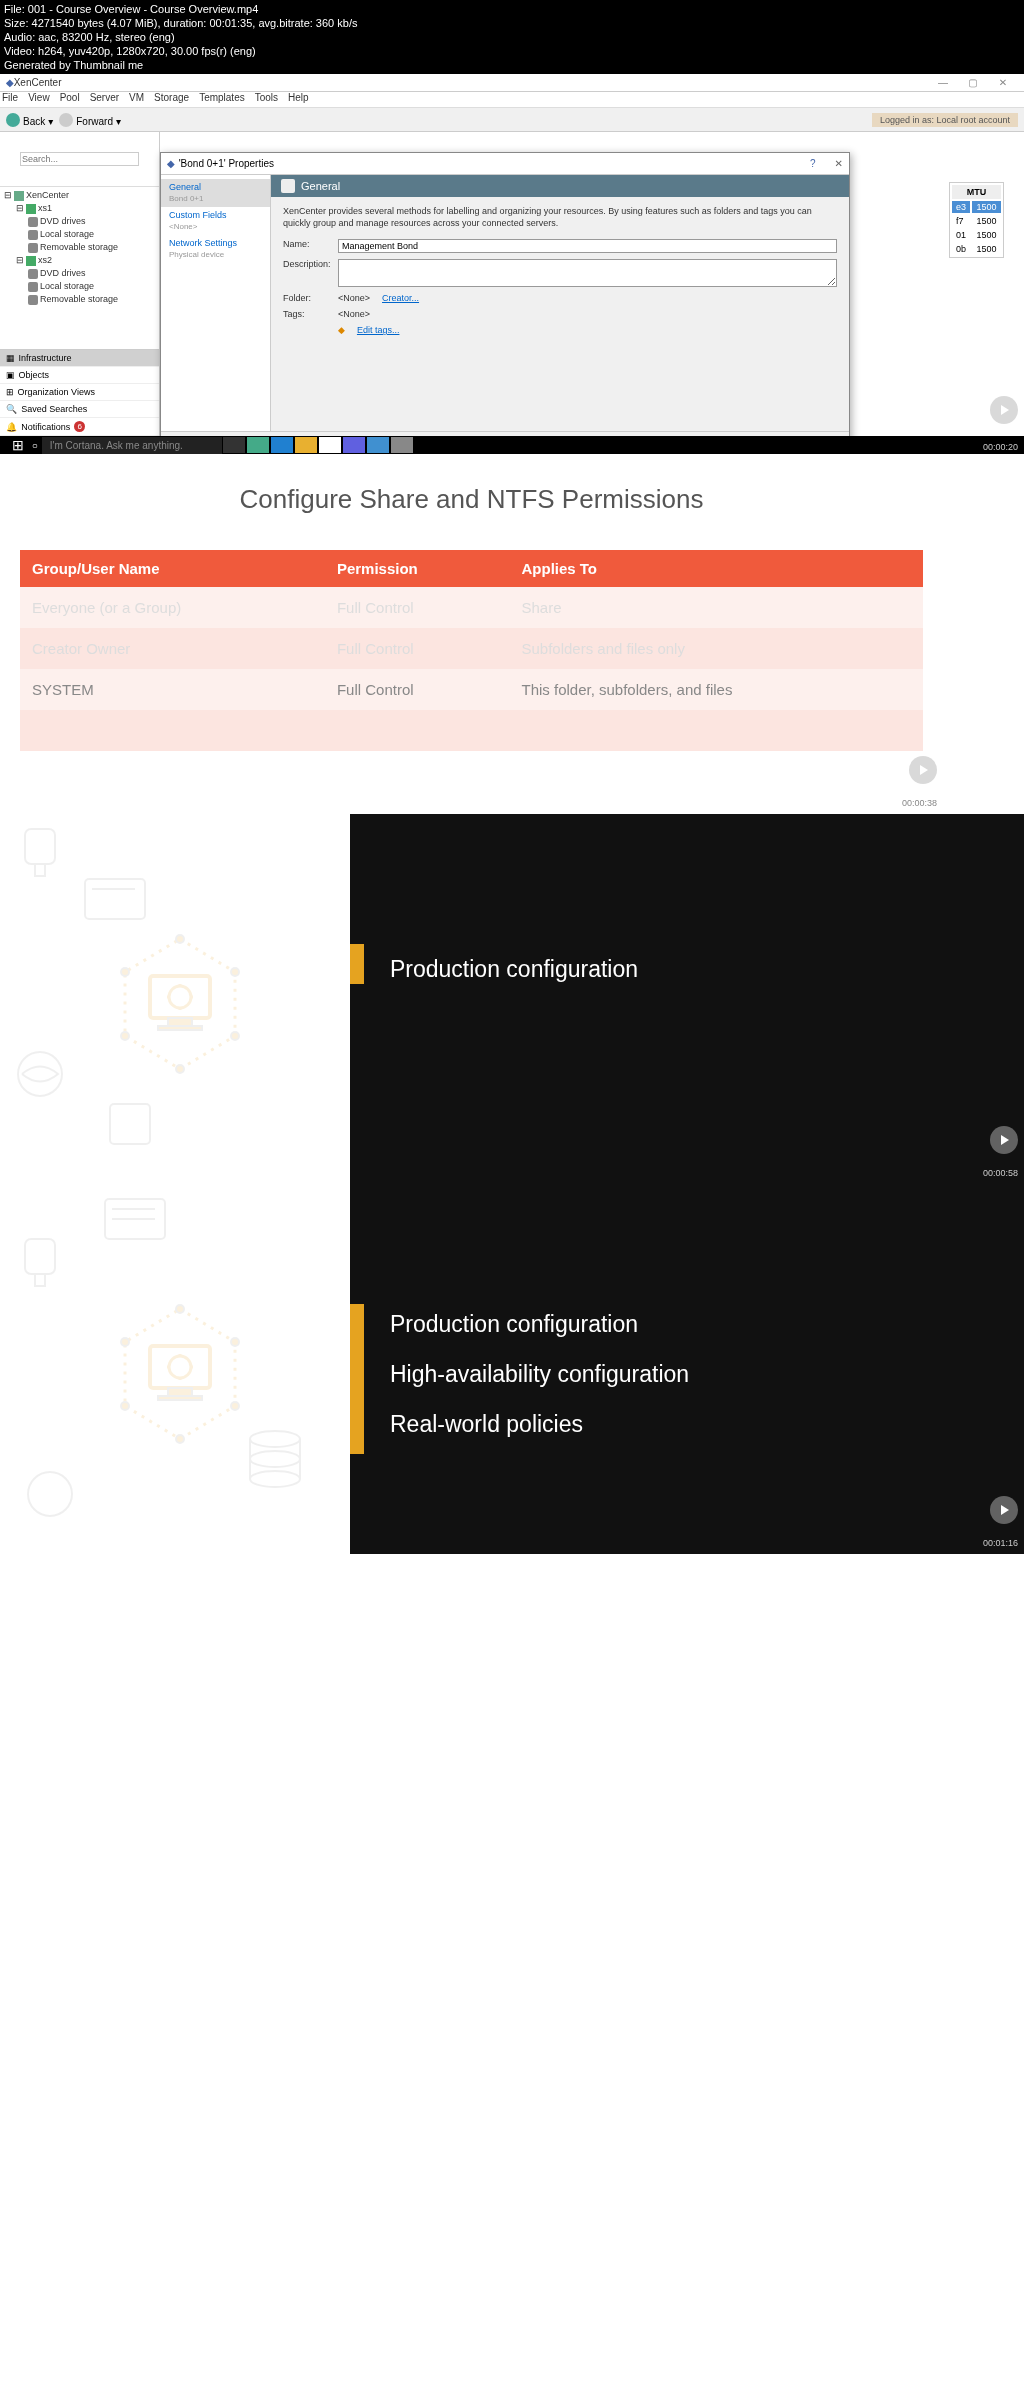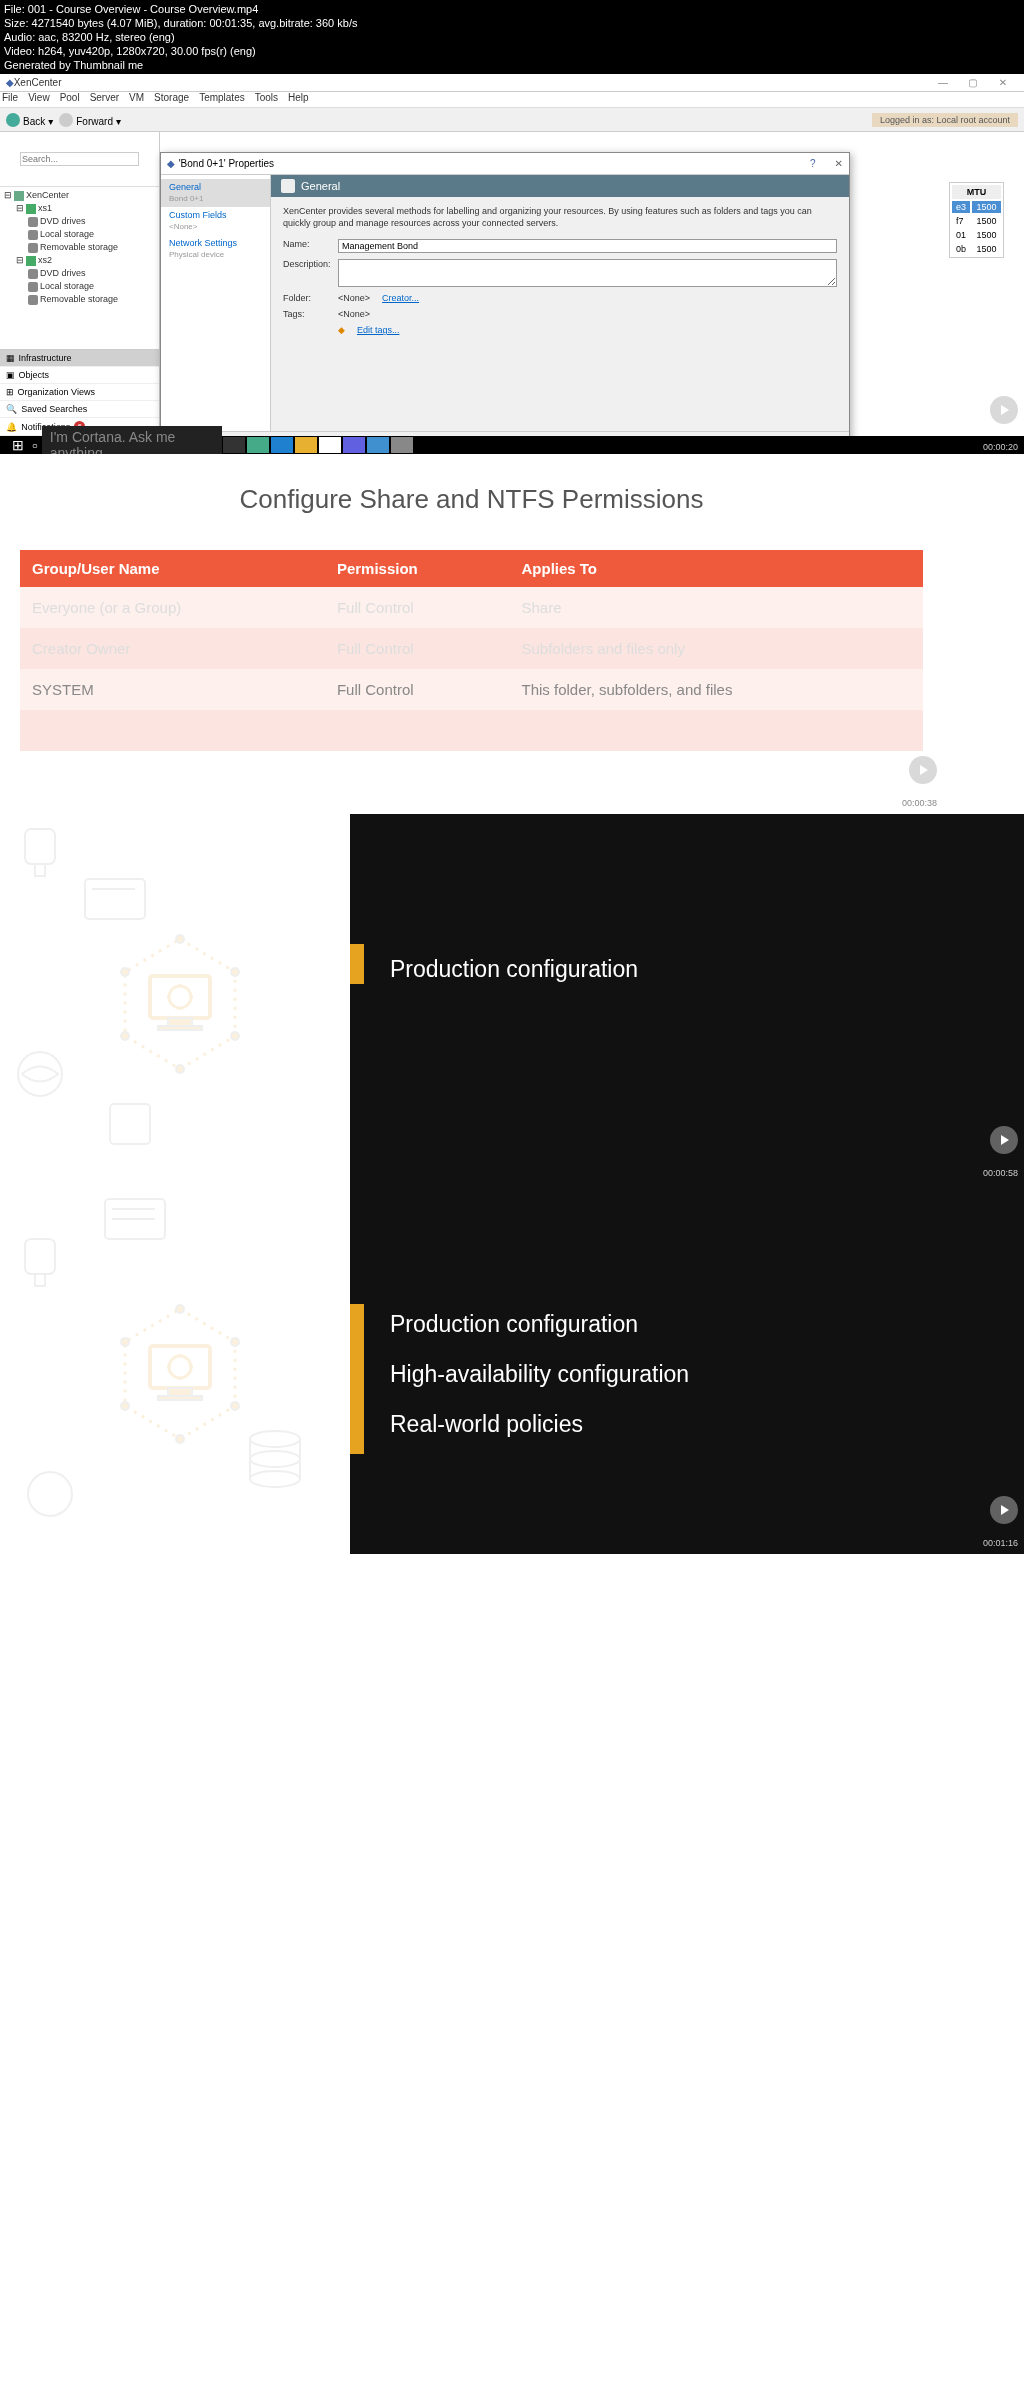--- a/index.html
+++ b/index.html
@@ -31,21 +31,21 @@
 .left-tabs { border-top:1px solid #ccc; font-size:9px; }
 .left-tabs div { padding:3px 6px; border-bottom:1px solid #eee; display:flex; align-items:center; gap:4px; }
 .left-tabs .active { background:#d0d0d0; }
 .left-tabs .badge { background:#c33; color:#fff; border-radius:50%; width:11px; height:11px; font-size:8px; text-align:center; line-height:11px; }
 .xen-right { flex:1; position:relative; background:#fff; }
 .mtu-panel { position:absolute; right:20px; top:50px; width:55px; font-size:9px; border:1px solid #ccc; }
 .mtu-panel th { background:#eee; padding:2px; }
 .mtu-panel td { padding:1px 4px; }
 .mtu-panel tr.sel td { background:#4a8ed4; color:#fff; }
 .xen-taskbar { height:18px; background:#000; display:flex; align-items:center; padding:0 4px; position:absolute; bottom:0; left:0; right:0; }
-.cortana { background:#222; color:#888; font-size:14px; padding:3px 8px; width:180px; }
+.cortana { background:#222; color:#888; font-size:10px; padding:3px 8px; width:180px; }
 .tb-icon { width:22px; height:16px; display:inline-block; margin:0 1px; }
 .tb-edge { background:#2080d0; }
 .tb-file { background:#e8b030; }
 .tb-store { background:#fff; }
 .tb-x1 { background:#6060e0; }
 .tb-x2 { background:#4090d0; }
 .tb-x3 { background:#888; }
 
 
 .dialog { position:absolute; left:160px; top:78px; width:690px; height:310px; background:#f0f0f0; border:1px solid #888; box-shadow:2px 2px 8px rgba(0,0,0,0.3); font-size:10px; }

